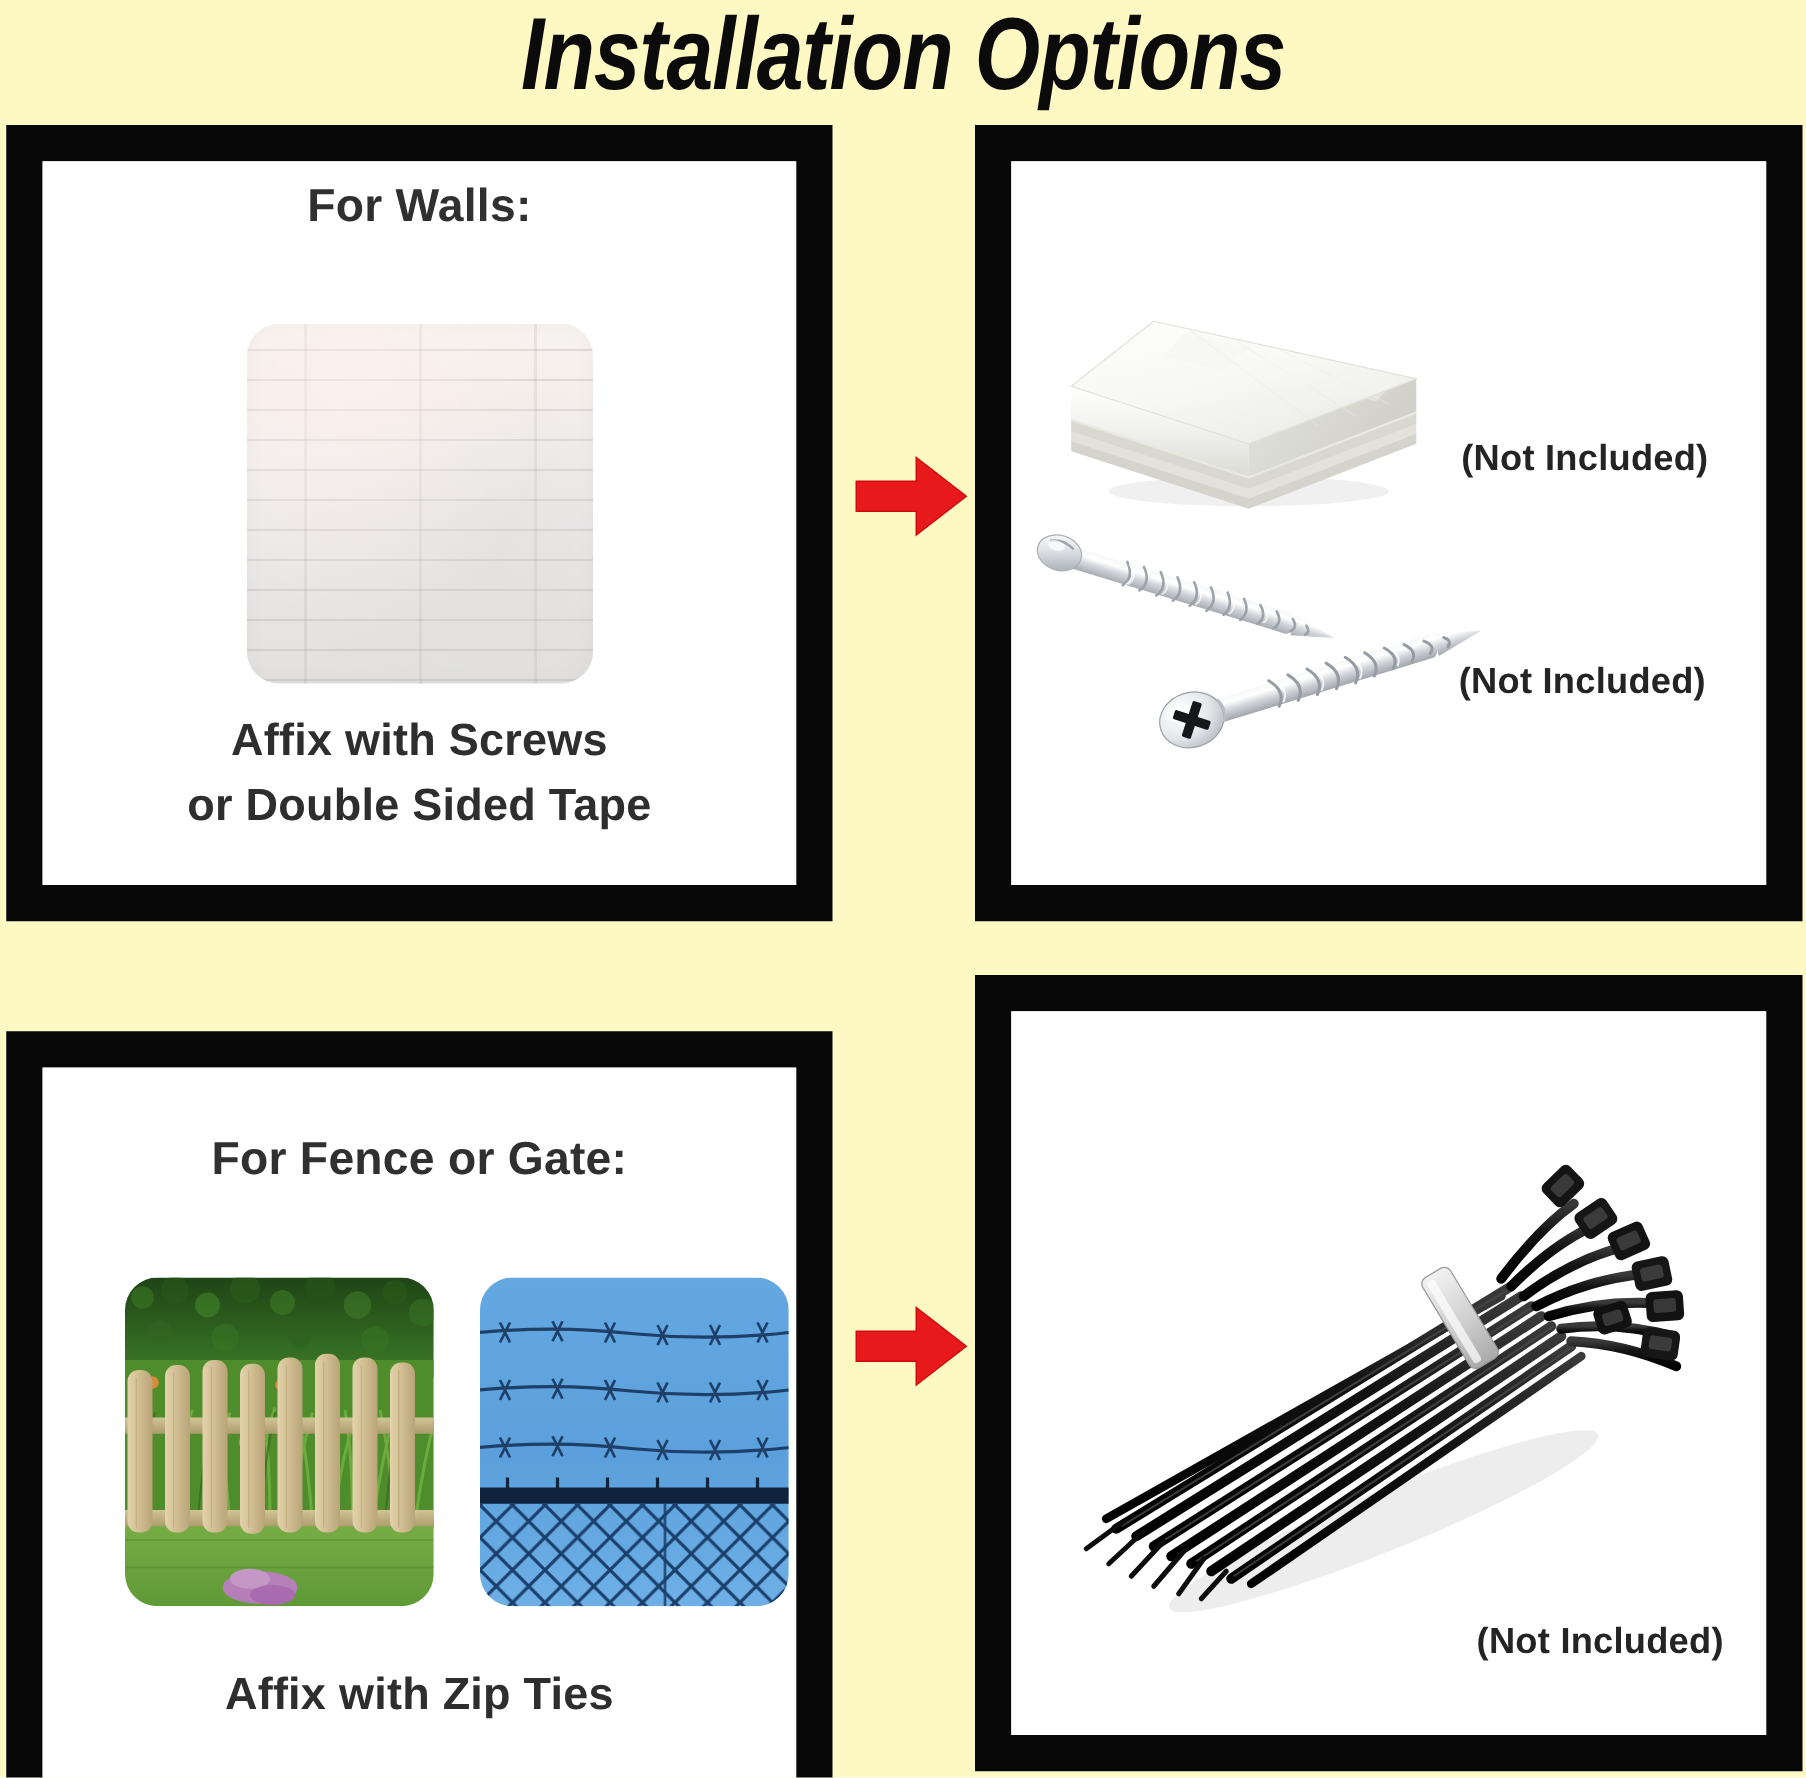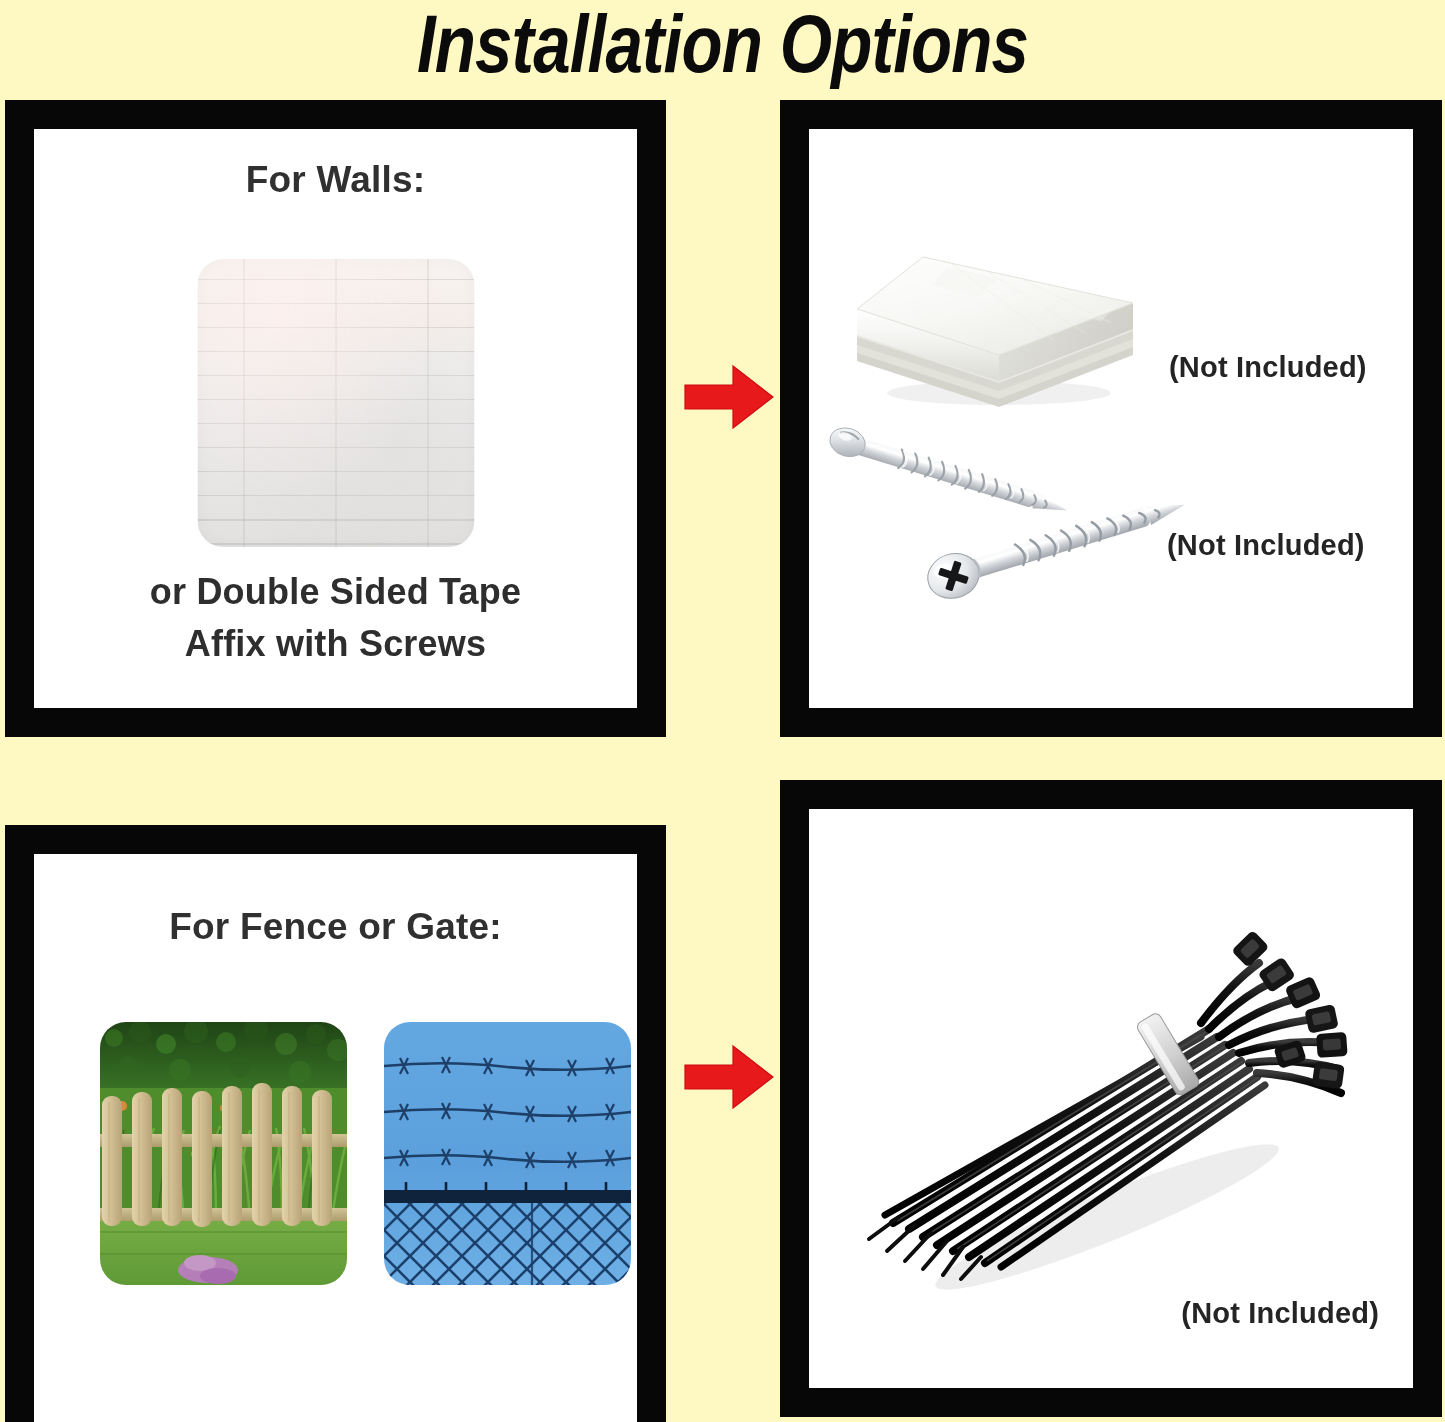--- a/index.html
+++ b/index.html
@@ -62,21 +62,21 @@
   .panel-heading {
     position: absolute;
     left: 0;
     width: 100%;
     text-align: center;
     font-size: 37px;
     font-weight: 700;
     color: #303030;
     letter-spacing: 0.2px;
   }
-  #heading-walls { top: 30px; }
+  #heading-walls { top: 15px; }
   #heading-fence { top: 52px; }
 
   .caption-block {
     position: absolute;
     left: 0;
     width: 100%;
     text-align: center;
     color: #2e2e2e;
     font-weight: 700;
   }
@@ -204,22 +204,22 @@
   <div class="title">Installation Options</div>
 
   <div class="panel" id="panel-walls">
     <div class="panel-inner">
 
       <div class="panel-heading" id="heading-walls">For Walls:</div>
 
       <div class="wall-swatch"></div>
 
       <div class="caption-block" id="caption-walls">
+        <div class="caption-line">Affix with Screws</div>
         <div class="caption-line">or Double Sided Tape</div>
-        <div class="caption-line">Affix with Screws</div>
       </div>
 
     </div>
   </div>
 
   <div class="arrow-red" id="arrow-top">
     <svg width="92" height="68" viewBox="0 0 92 68" aria-hidden="true">
       <path d="M2 22 L50 22 L50 3 L90 34 L50 65 L50 46 L2 46 Z" fill="#e8191b" stroke="#d00b0d" stroke-width="1.2" stroke-linejoin="miter"></path>
     </svg>
   </div>
@@ -575,20 +575,23 @@
               <path d="M182 160 V170"></path>
               <path d="M222 160 V170"></path>
           </g>
 
           <rect x="0" y="181" width="247" height="82" fill="url(#chain)"></rect>
 
           <path d="M148 181 V263" stroke="#1b3f6b" stroke-width="2.2" fill="none" opacity="0.85"></path>
         </svg>
       </div>
 
+      <div class="caption-block" id="caption-fence">
+        <div class="caption-line">Affix with Zip Ties</div>
+      </div>
 
     </div>
   </div>
 
   <div class="arrow-red" id="arrow-bottom">
     <svg width="92" height="68" viewBox="0 0 92 68" aria-hidden="true">
       <path d="M2 22 L50 22 L50 3 L90 34 L50 65 L50 46 L2 46 Z" fill="#e8191b" stroke="#d00b0d" stroke-width="1.2" stroke-linejoin="miter"></path>
     </svg>
   </div>
 

